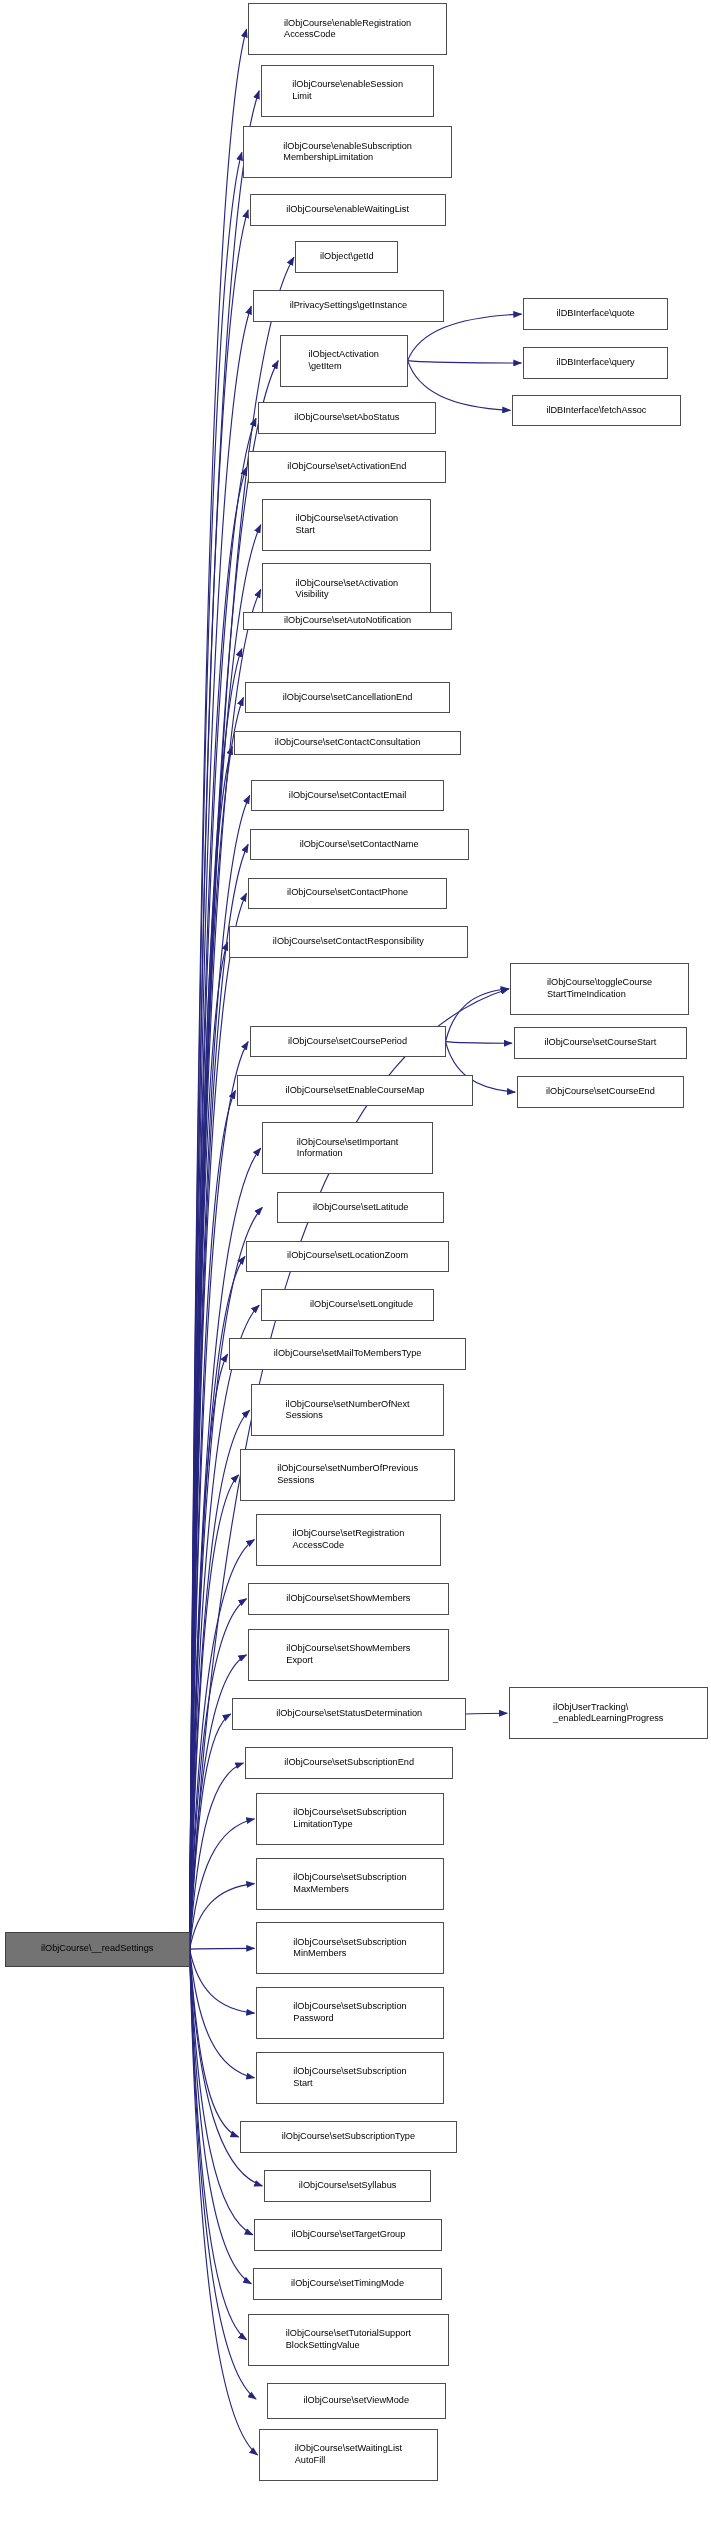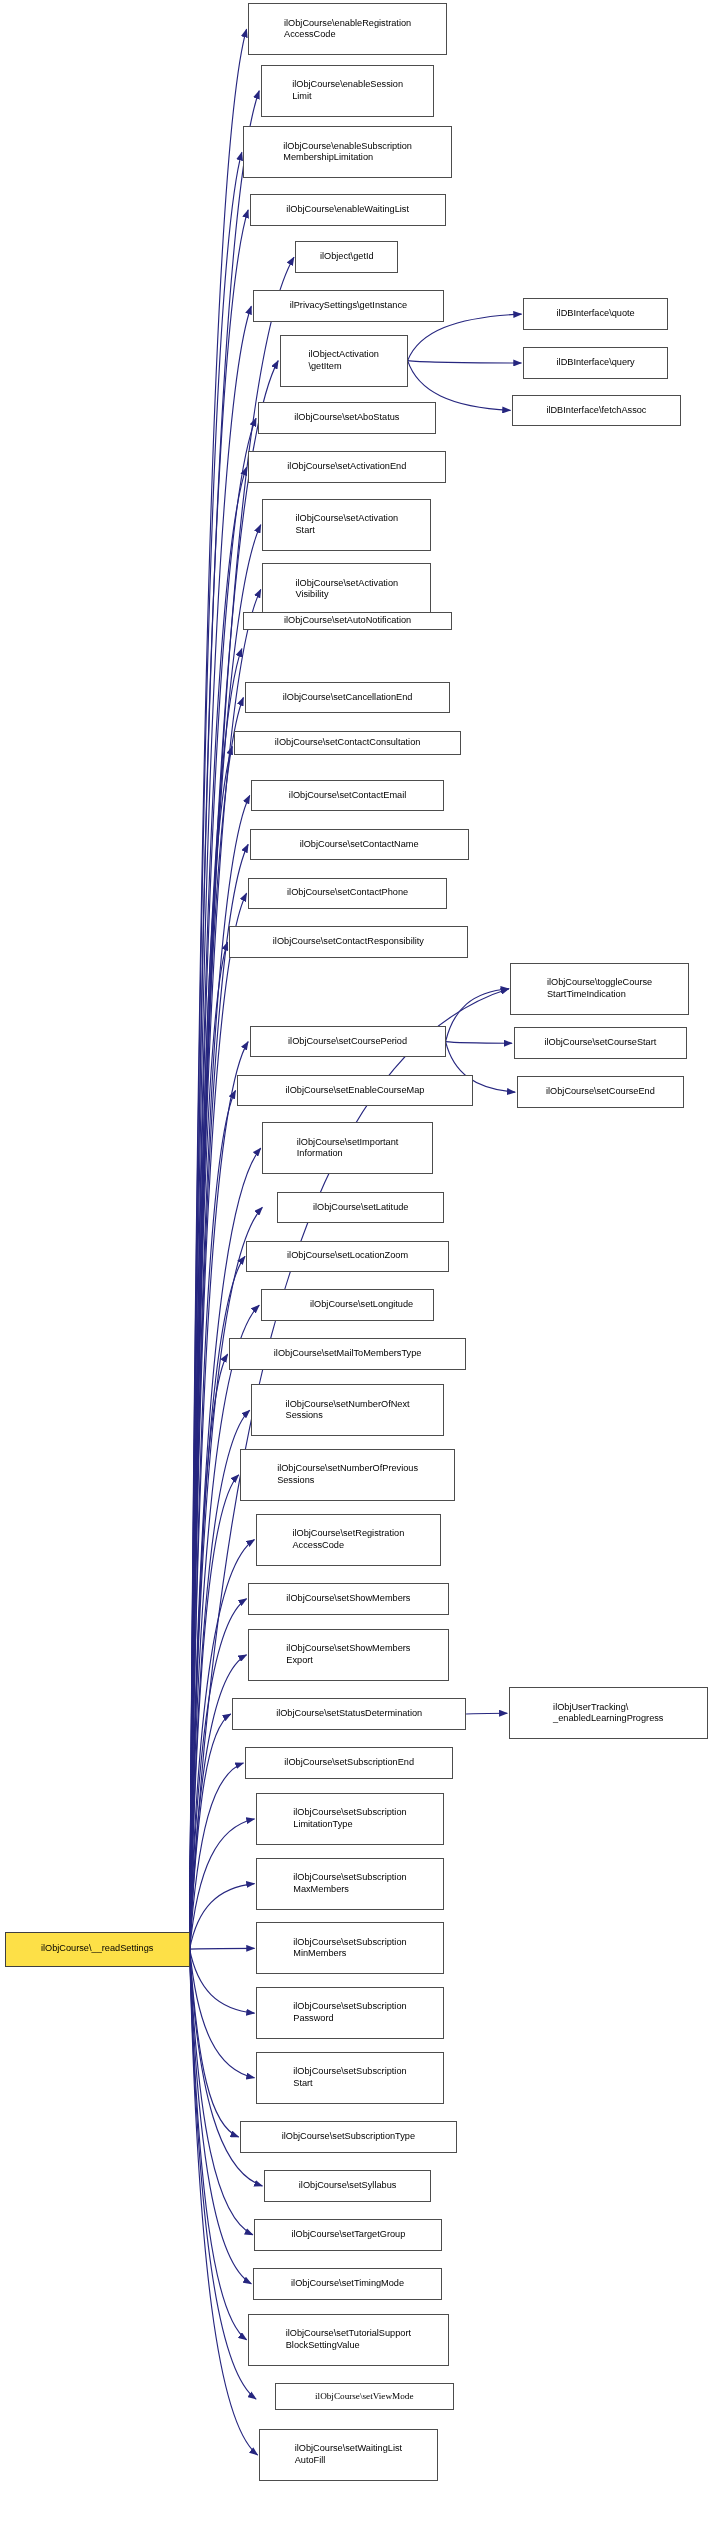--- a/index.html
+++ b/index.html
@@ -2,21 +2,21 @@
 <html><head>
 <meta charset="utf-8">
 <style>
   html,body{margin:0;padding:0;background:#ffffff;}
   body{width:711px;height:2541px;position:relative;font-family:"Liberation Sans",sans-serif;}
   #graph{position:absolute;left:0;top:0;width:711px;height:2541px;}
   svg.edges{position:absolute;left:0;top:0;width:711px;height:2541px;pointer-events:none;}
   .node{position:absolute;box-sizing:border-box;border:1px solid #4d4d4d;background:#ffffff;
         display:flex;align-items:center;justify-content:center;
         font-size:9.2px;line-height:11.6px;color:#000000;letter-spacing:0px;overflow:hidden;}
-  .node.root{background:#fde047;border-color:#404040;}
+  .node.root{background:#737373;border-color:#404040;}
   .node .lbl{display:block;padding:0 3px;white-space:pre-line;}
 </style>
 </head>
 <body>
 
 <div id="graph">
   <svg class="edges" id="edge-layer" viewBox="0 0 711 2541" preserveAspectRatio="none" xmlns="http://www.w3.org/2000/svg">
     <defs>
       <marker id="ah" markerWidth="9" markerHeight="7" refX="8.2" refY="3.5" orient="auto" markerUnits="userSpaceOnUse">
         <path d="M0,0 L9,3.5 L0,7 z" fill="#26267f"></path>
@@ -240,21 +240,21 @@
       <div class="node" style="left: 254.38px; top: 2219.03px; width: 188.02px; height: 31.5652px;">
         <span class="lbl">ilObjCourse\setTargetGroup</span>
       </div>
       <div class="node" style="left: 252.8px; top: 2267.96px; width: 189.6px; height: 31.5652px;">
         <span class="lbl">ilObjCourse\setTimingMode</span>
       </div>
       <div class="node" style="left: 248.06px; top: 2313.73px; width: 200.66px; height: 52.0826px;">
         <span class="lbl">ilObjCourse\setTutorialSupport
 BlockSettingValue</span>
       </div>
-      <div class="node" style="left: 275px; top: 2383.17px; width: 178.54px; height: 27px; font-family: Liberation Serif, serif;">
+      <div class="node" style="left: 267px; top: 2383.17px; width: 178.54px; height: 36px;">
         <span class="lbl">ilObjCourse\setViewMode</span>
       </div>
       <div class="node" style="left: 259.12px; top: 2428.94px; width: 178.54px; height: 52.0826px;">
         <span class="lbl">ilObjCourse\setWaitingList
 AutoFill</span>
       </div>
     </div>
 </div>
 
 </body></html>

